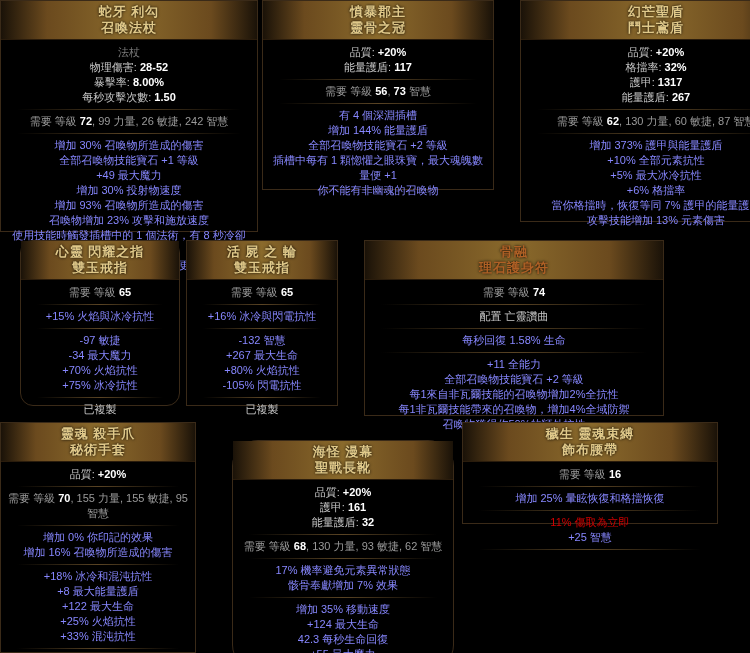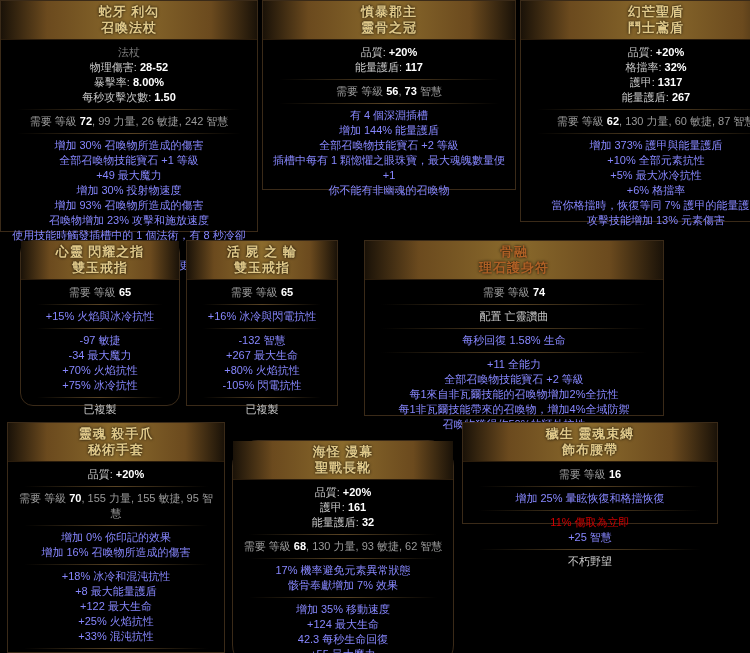--- a/index.html
+++ b/index.html
@@ -40,21 +40,21 @@
         <div class="line aug">全部召喚物技能寶石 +1 等級</div>
         <div class="line aug">+49 最大魔力</div>
         <div class="line aug">增加 30% 投射物速度</div>
         <div class="line aug">增加 93% 召喚物所造成的傷害</div>
         <div class="line aug">召喚物增加 23% 攻擊和施放速度</div>
         <div class="line aug">使用技能時觸發插槽中的 1 個法術，有 8 秒冷卻時間</div>
         <div class="line aug">以此方式觸發的法術有 150% 更多消耗</div>
       </div>
   </div>
 
-  <div class="item" style="left:262px;top:0px;width:254px;height:190px;">
+  <div class="item" style="left:262px;top:0px;width:232px;height:190px;">
     <div class="hdr">
       <div class="n1">憤暴郡主</div>
       <div class="n2">靈骨之冠</div>
     </div>
     <div class="body">
         <div class="line w">品質: <span class="val">+20%</span></div>
         <div class="line w">能量護盾: <span class="val">117</span></div>
         <div class="sep"></div>
         <div class="line req">需要 等級 <span class="val">56</span>, <span class="val">73</span> 智慧</div>
         <div class="sep"></div>
@@ -139,21 +139,21 @@
         <div class="line aug">每秒回復 1.58% 生命</div>
         <div class="sep"></div>
         <div class="line aug">+11 全能力</div>
         <div class="line aug">全部召喚物技能寶石 +2 等級</div>
         <div class="line aug">每1來自非瓦爾技能的召喚物增加2%全抗性</div>
         <div class="line aug">每1非瓦爾技能帶來的召喚物，增加4%全域防禦</div>
         <div class="line aug">召喚物獲得你50%的額外抗性</div>
       </div>
   </div>
 
-  <div class="item" style="left:7px;top:422px;width:218px;height:231px;">
+  <div class="item" style="left:0;top:422px;width:196px;height:231px;">
     <div class="hdr">
       <div class="n1">靈魂 殺手爪</div>
       <div class="n2">秘術手套</div>
     </div>
     <div class="body">
         <div class="line w">品質: <span class="val">+20%</span></div>
         <div class="sep"></div>
         <div class="line req">需要 等級 <span class="val">70</span>, 155 力量, 155 敏捷, 95 智慧</div>
         <div class="sep"></div>
         <div class="line aug">增加 0% 你印記的效果</div>
@@ -197,17 +197,16 @@
       <div class="n2">飾布腰帶</div>
     </div>
     <div class="body">
         <div class="line req">需要 等級 <span class="val">16</span></div>
         <div class="sep"></div>
         <div class="line aug">增加 25% 暈眩恢復和格擋恢復</div>
         <div class="sep"></div>
         <div class="line corrupt">11% 傷取為立即</div>
         <div class="line aug">+25 智慧</div>
         <div class="sep"></div>
-        <div class="line w">不朽野望</div>
       </div>
   </div>
 
 </div>
 
 </body></html>

